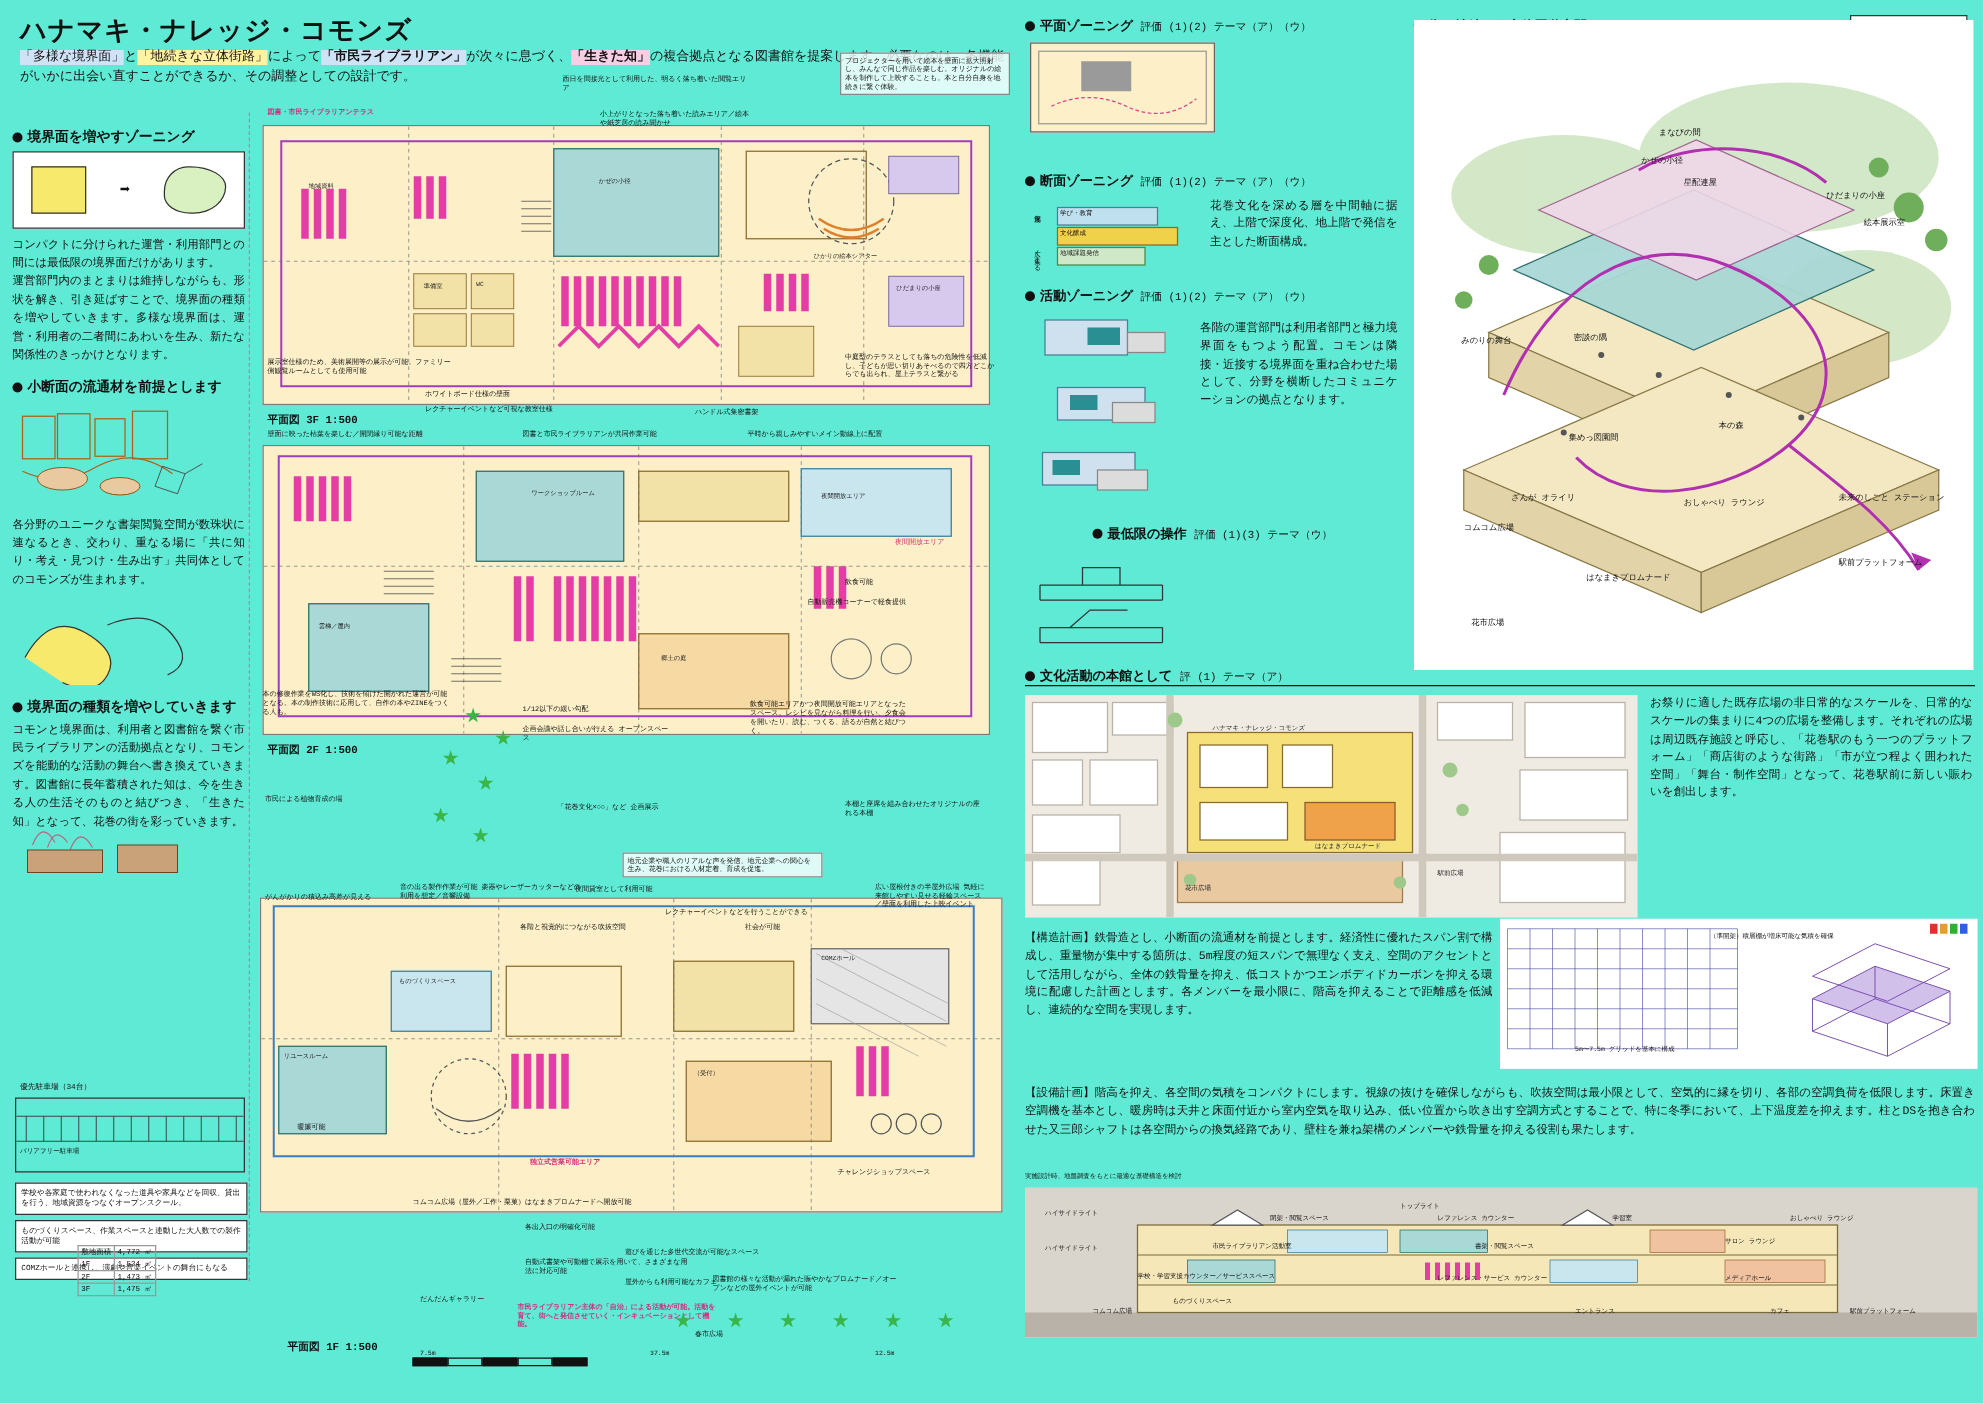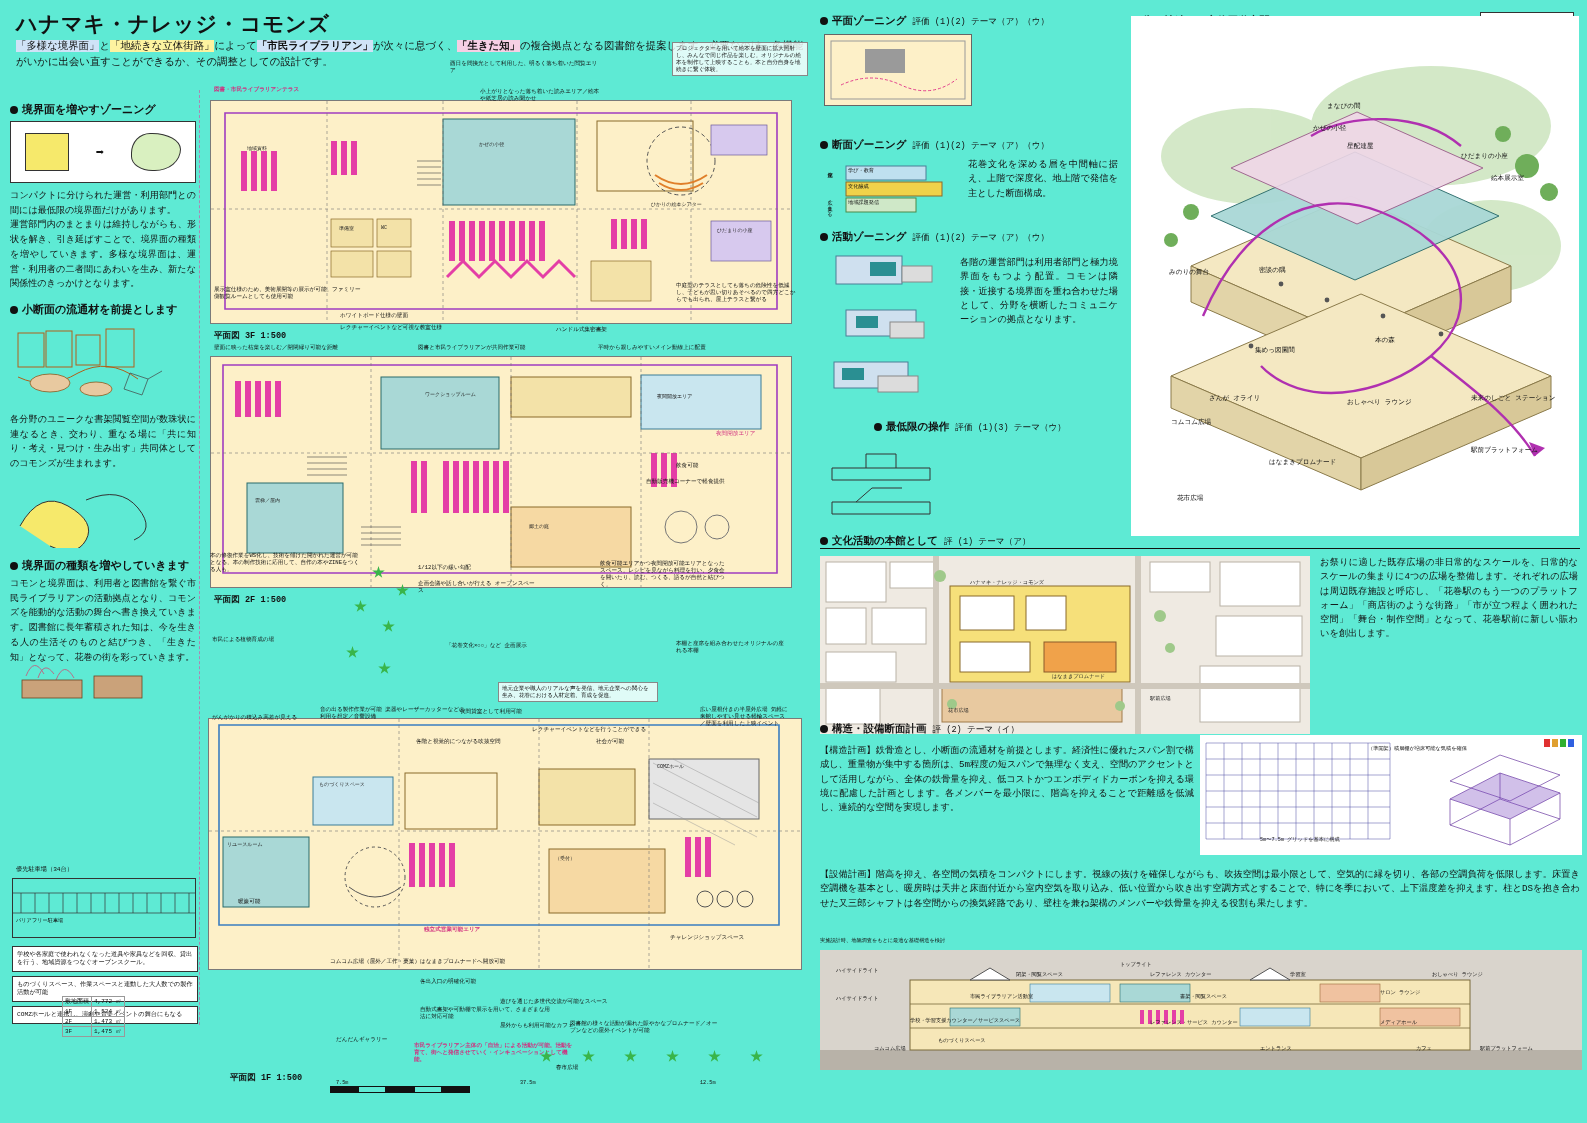--- a/index.html
+++ b/index.html
@@ -594,23 +594,20 @@
       </g>
     </svg>
     <div class="abs tiny" style="left:150px;top:24px;color:#222;">ハナマキ・ナレッジ・コモンズ</div>
     <div class="abs tiny" style="left:232px;top:118px;color:#222;">はなまきプロムナード</div>
     <div class="abs tiny" style="left:128px;top:152px;color:#222;">花市広場</div>
     <div class="abs tiny" style="left:330px;top:140px;color:#222;">駅前広場</div>
   </div>
 
   <div class="abs rtxt" style="left:1320px;top:556px;width:258px;">お祭りに適した既存広場の非日常的なスケールを、日常的なスケールの集まりに4つの広場を整備します。それぞれの広場は周辺既存施設と呼応し、「花巻駅のもう一つのプラットフォーム」「商店街のような街路」「市が立つ程よく囲われた空間」「舞台・制作空間」となって、花巻駅前に新しい賑わいを創出します。</div>
 
-  <div class="rsec" style="left:820px;top:722px;width:760px;">
-    <h3><span class="dot"></span><span>構造・設備断面計画</span><span class="ev">評 (2) テーマ（イ）</span></h3>
-  </div>
 
   <div class="abs rtxt" style="left:820px;top:744px;width:374px;">【構造計画】鉄骨造とし、小断面の流通材を前提とします。経済性に優れたスパン割で構成し、重量物が集中する箇所は、5m程度の短スパンで無理なく支え、空間のアクセントとして活用しながら、全体の鉄骨量を抑え、低コストかつエンボディドカーボンを抑える環境に配慮した計画とします。各メンバーを最小限に、階高を抑えることで距離感を低減し、連続的な空間を実現します。</div>
   <div class="abs rtxt" style="left:820px;top:868px;width:760px;">【設備計画】階高を抑え、各空間の気積をコンパクトにします。視線の抜けを確保しながらも、吹抜空間は最小限として、空気的に縁を切り、各部の空調負荷を低限します。床置き空調機を基本とし、暖房時は天井と床面付近から室内空気を取り込み、低い位置から吹き出す空調方式とすることで、特に冬季において、上下温度差を抑えます。柱とDSを抱き合わせた又三郎シャフトは各空間からの換気経路であり、壁柱を兼ね架構のメンバーや鉄骨量を抑える役割も果たします。</div>
   <div class="abs tiny" style="left:820px;top:938px;">実施設計時、地盤調査をもとに最適な基礎構造を検討</div>
 
   <div id="structimg">
     <svg viewBox="0 0 382 120" preserveAspectRatio="none" style="position:absolute;inset:0;width:100%;height:100%">
       <rect x="0" y="0" width="382" height="120" fill="#fff"></rect>
 
       <g stroke="#4a4aa0" stroke-width=".5" fill="none">

